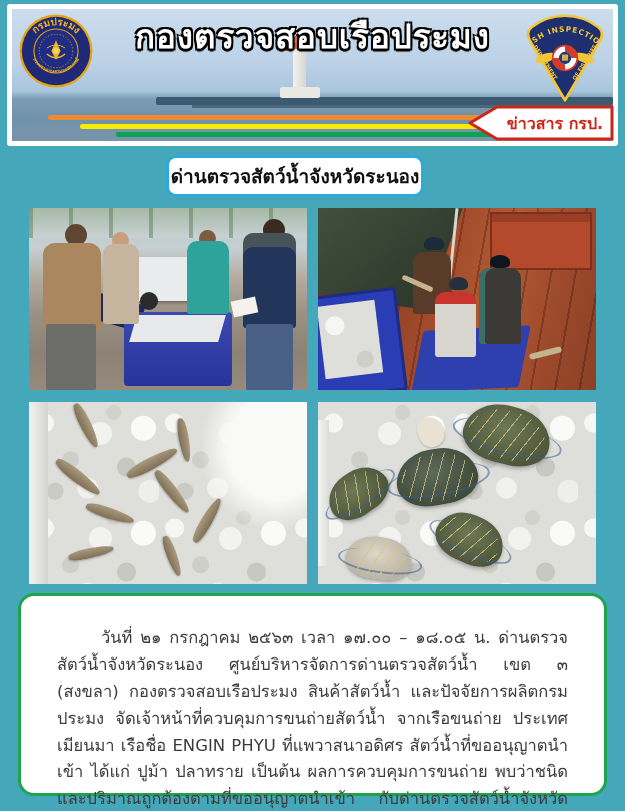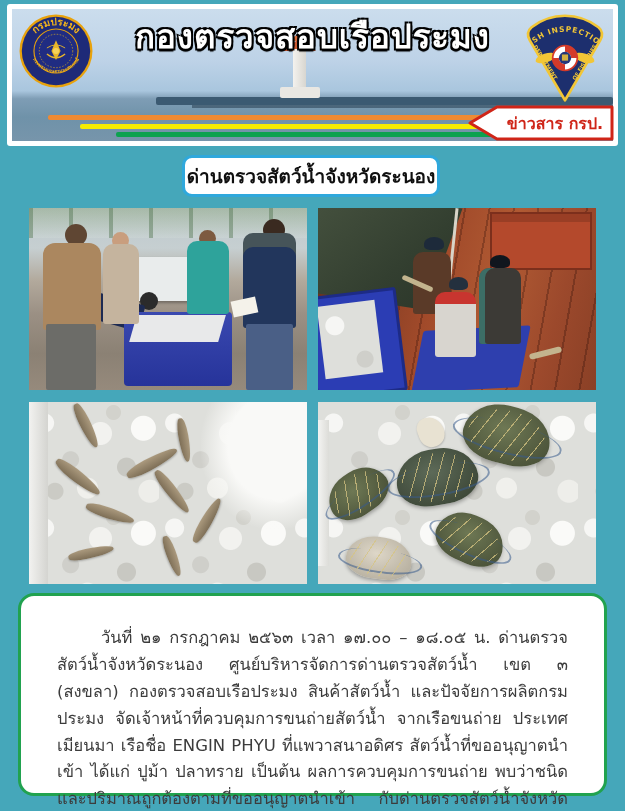--- a/index.html
+++ b/index.html
@@ -22,21 +22,21 @@
   .h-title2{top:56px;}
   .stripe{position:absolute;height:5px;border-radius:2px;}
   .stripe-orange{left:36px;top:106px;width:452px;background:#ee8a33;}
   .stripe-yellow{left:68px;top:115px;width:420px;background:#f5ec00;}
   .stripe-green{left:104px;top:123px;width:384px;background:#0ca24f;}
   .ribbon{position:absolute;right:3px;top:100px;width:148px;height:38px;}
   .seal{position:absolute;left:11px;top:9px;width:76px;height:76px;}
   .badge{position:absolute;right:9px;top:6px;width:88px;height:96px;}
 
   
-  .section-title{position:absolute;left:182px;top:155px;width:258px;height:42px;background:#fff;border:3px solid #2fa8dc;border-radius:10px;
+  .section-title{position:absolute;left:166px;top:155px;width:258px;height:42px;background:#fff;border:3px solid #2fa8dc;border-radius:10px;
     box-sizing:border-box;display:flex;align-items:center;justify-content:center;font-weight:bold;font-size:19px;color:#101010;white-space:nowrap;}
 
   
   .photo{position:absolute;width:278px;height:182px;overflow:hidden;}
   .ph1{left:29px;top:208px;background:linear-gradient(180deg,#bcc8cd 0%,#c6cfd1 22%,#b2a99c 40%,#9b9084 58%,#8b8174 80%,#968a7c 100%);}
   .ph2{left:318px;top:208px;background:
       repeating-linear-gradient(100deg,rgba(40,10,5,.28) 0 2px,rgba(0,0,0,0) 2px 24px),
       linear-gradient(105deg,#5e2f1f 0%,#7c3a22 18%,#a14a2a 42%,#b05a33 62%,#9c492c 82%,#8a4026 100%);}
   .ph3{left:29px;top:402px;}
   .ph4{left:318px;top:402px;}

